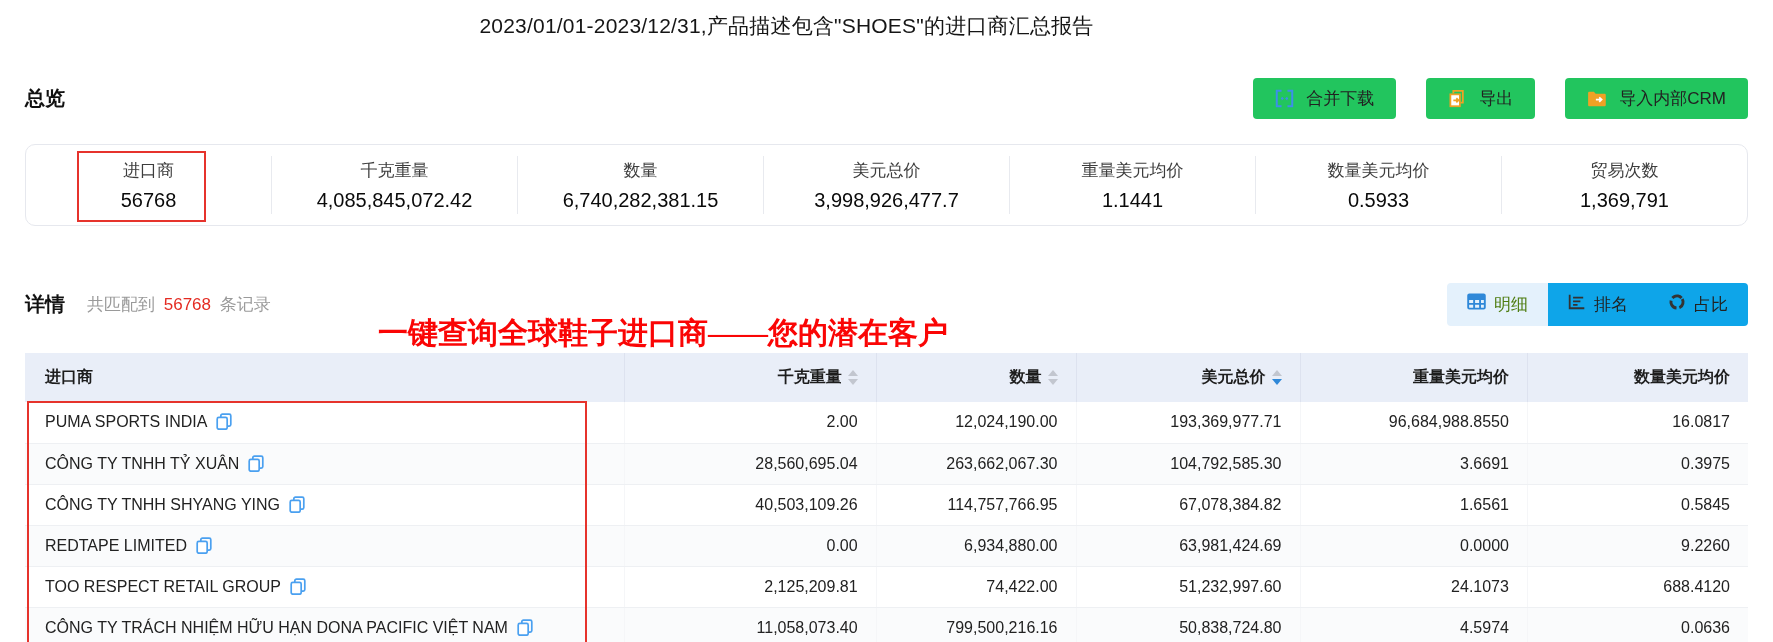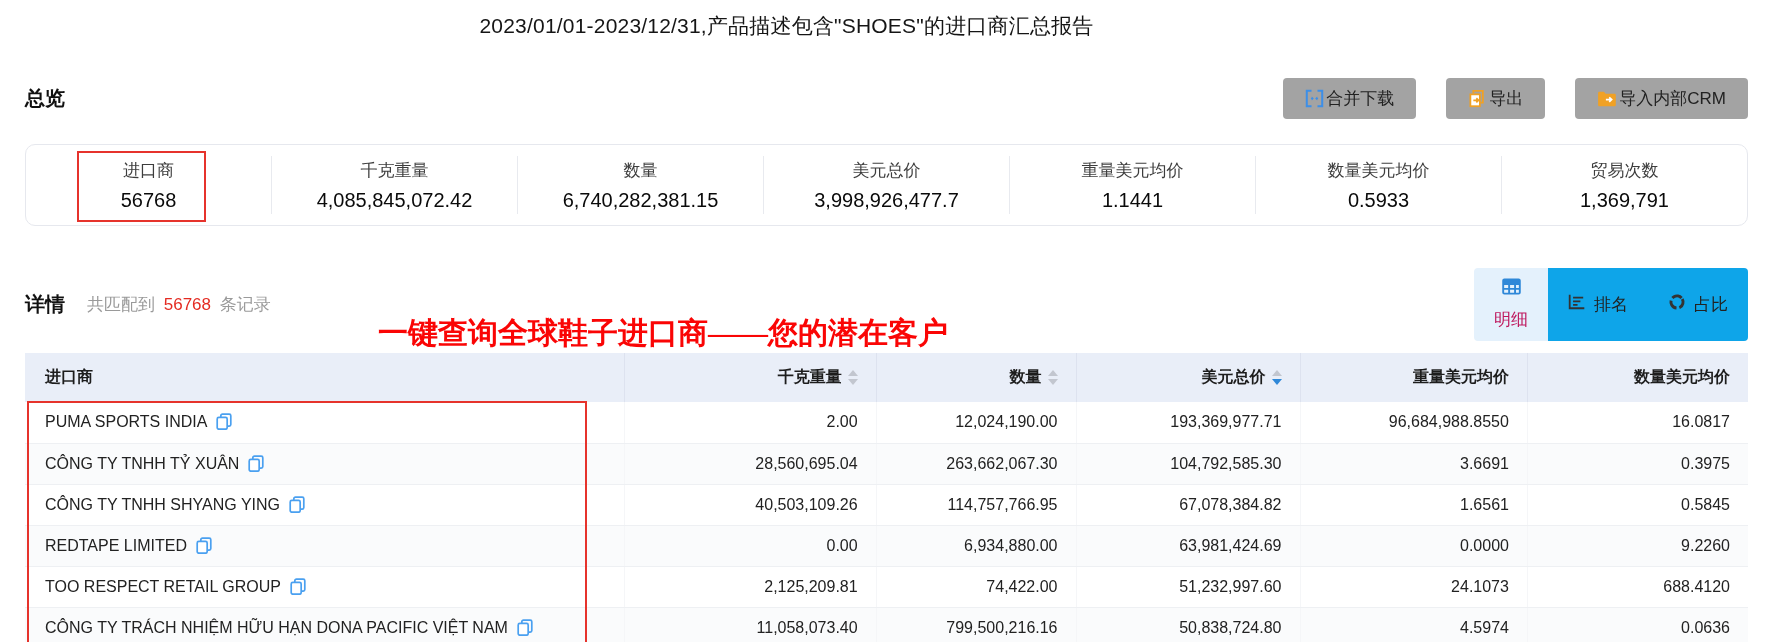--- a/index.html
+++ b/index.html
@@ -8,21 +8,21 @@
   .page { position:relative; width:1773px; height:642px; padding:0 25px; }
 
   
   .title { margin-top:12px; text-align:center; transform:translateX(-100px);
     font-size:21px; font-weight:400; color:#151515; letter-spacing:.2px; }
 
   
   .overview-bar { margin-top:38px; display:flex; justify-content:space-between; align-items:center; }
   .section-heading { font-size:20px; font-weight:700; color:#111; }
   .action-buttons { display:flex; gap:30px; }
-  .act-btn { display:flex; align-items:center; gap:2px; background:#a3a3a3; border:none;
+  .act-btn { display:flex; align-items:center; gap:12px; background:#22c55e; border:none;
     border-radius:4px; padding:9px 22px; font-size:17px; color:#222; cursor:pointer;
     font-family:inherit; }
   .act-btn svg { display:block; }
 
   
   .stats-card { margin-top:25px; height:82px; border:1px solid #e6e8ee; border-radius:10px;
     display:flex; align-items:center; background:#fff; }
   .stat-item { flex:1 1 0; display:flex; flex-direction:column; align-items:center;
     justify-content:center; gap:7px; height:58px; border-right:1px solid #e8eaef; }
   .stat-item:last-child { border-right:none; }
@@ -34,21 +34,21 @@
   .match-text { margin-left:22px; font-size:17px; color:#9a9a9a; }
   .match-count { color:#e42b22; padding:0 4px; }
   .annotation-text { position:absolute; left:353px; top:32px; white-space:nowrap;
     font-family:"Liberation Serif","DejaVu Serif",serif; font-weight:700;
     font-size:30px; color:#fa0505; }
   .view-tabs { margin-left:auto; display:flex; }
   .view-tab { display:flex; align-items:center; gap:8px; background:#0ea5e9; border:none;
     padding:10px 20px; font-size:17px; color:#222; cursor:pointer; font-family:inherit; }
   .view-tab:first-child { border-radius:4px 0 0 4px; }
   .view-tab:last-child { border-radius:0 4px 4px 0; }
-  .view-tab.active { background:#e4f1fc; color:#be185d;flex-direction:column; }
+  .view-tab.active { background:#e4f1fc; color:#4d7c0f; }
 
   
   .data-table { margin-top:26px; width:100%; border-collapse:collapse; table-layout:fixed; }
   .data-table th { background:#e9eef8; height:49px; font-size:16px; font-weight:700; color:#1d1d1d;
     border-left:1px solid #dde2ef; }
   .data-table th:first-child { border-left:none; text-align:left; padding-left:20px; }
   .data-table th.num, .data-table td.num { text-align:right; padding-right:18px; }
   .data-table col.c1{width:34.8%} .data-table col.c2{width:14.6%} .data-table col.c3{width:11.6%}
   .data-table col.c4{width:13.0%} .data-table col.c5{width:13.2%} .data-table col.c6{width:12.8%}
   .data-table td { height:41px; font-size:16px; color:#222; border-bottom:1px solid #eef0f3;

